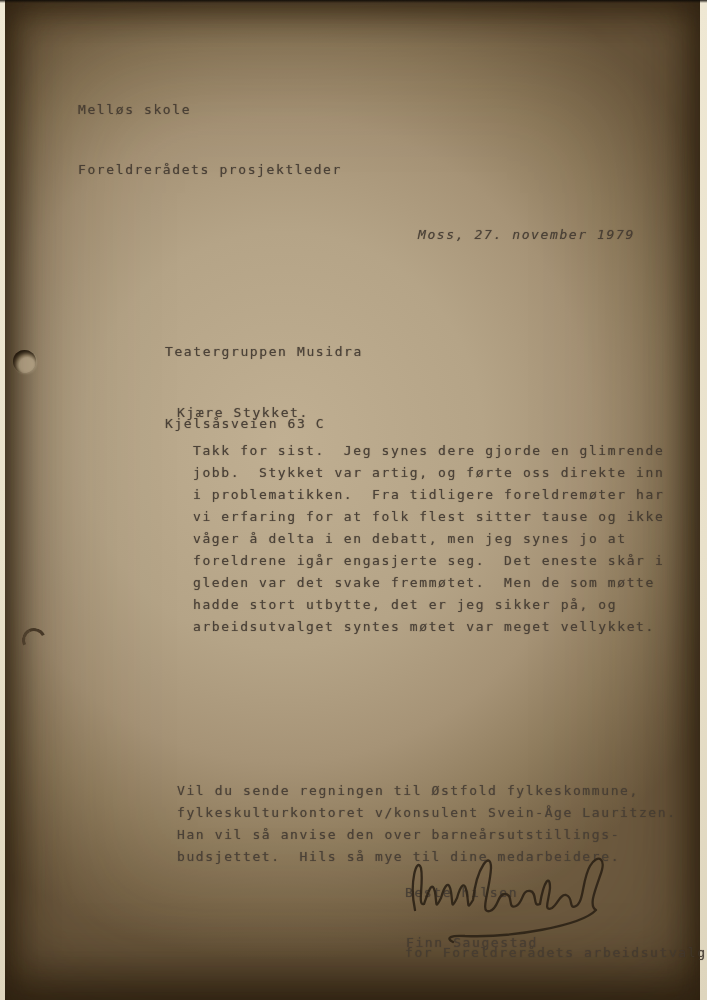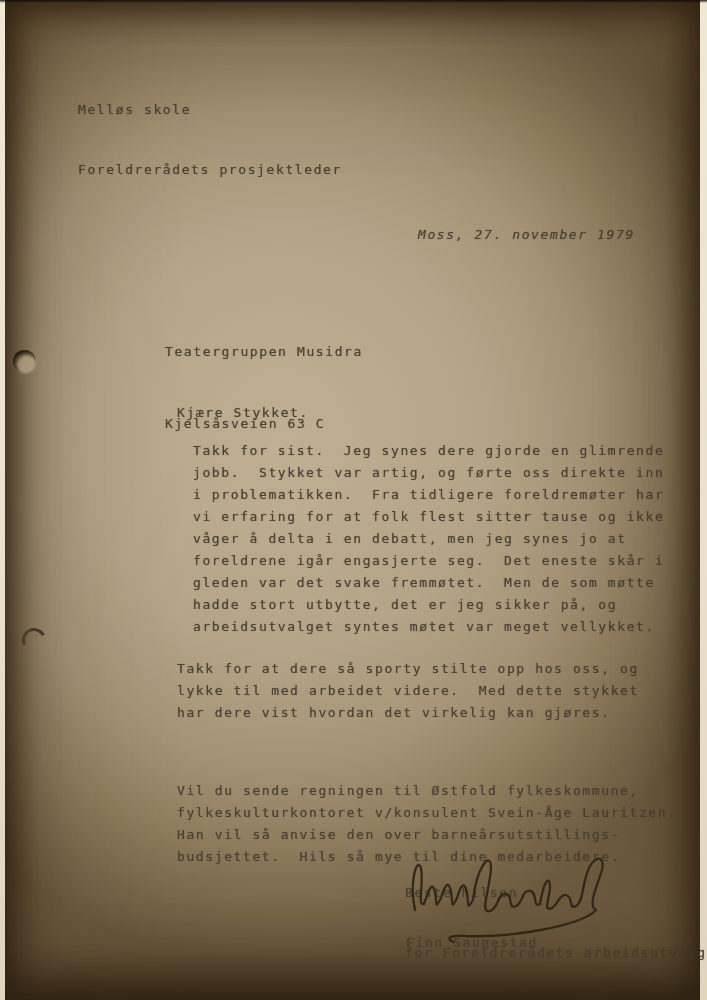--- a/index.html
+++ b/index.html
@@ -98,23 +98,20 @@
 
     <div class="txt para1">Takk for sist.  Jeg synes dere gjorde en glimrende
 jobb.  Stykket var artig, og førte oss direkte inn
 i problematikken.  Fra tidligere foreldremøter har
 vi erfaring for at folk flest sitter tause og ikke
 våger å delta i en debatt, men jeg synes jo at
 foreldrene igår engasjerte seg.  Det eneste skår i
 gleden var det svake fremmøtet.  Men de som møtte
 hadde stort utbytte, det er jeg sikker på, og
 arbeidsutvalget syntes møtet var meget vellykket.</div>
-    <div class="txt para2">Takk for at dere så sporty stilte opp hos oss, og
-lykke til med arbeidet videre.  Med dette stykket
-har dere vist hvordan det virkelig kan gjøres.</div>
     <div class="txt para3">Vil du sende regningen til Østfold fylkeskommune,
 fylkeskulturkontoret v/konsulent Svein-Åge Lauritzen.
 Han vil så anvise den over barneårsutstillings-
 budsjettet.  Hils så mye til dine medarbeidere.</div>
 
     <div class="txt closing">
       <div>Beste hilsen</div>
       <div>for Foreldrerådets arbeidsutvalg</div>
     </div>
 

